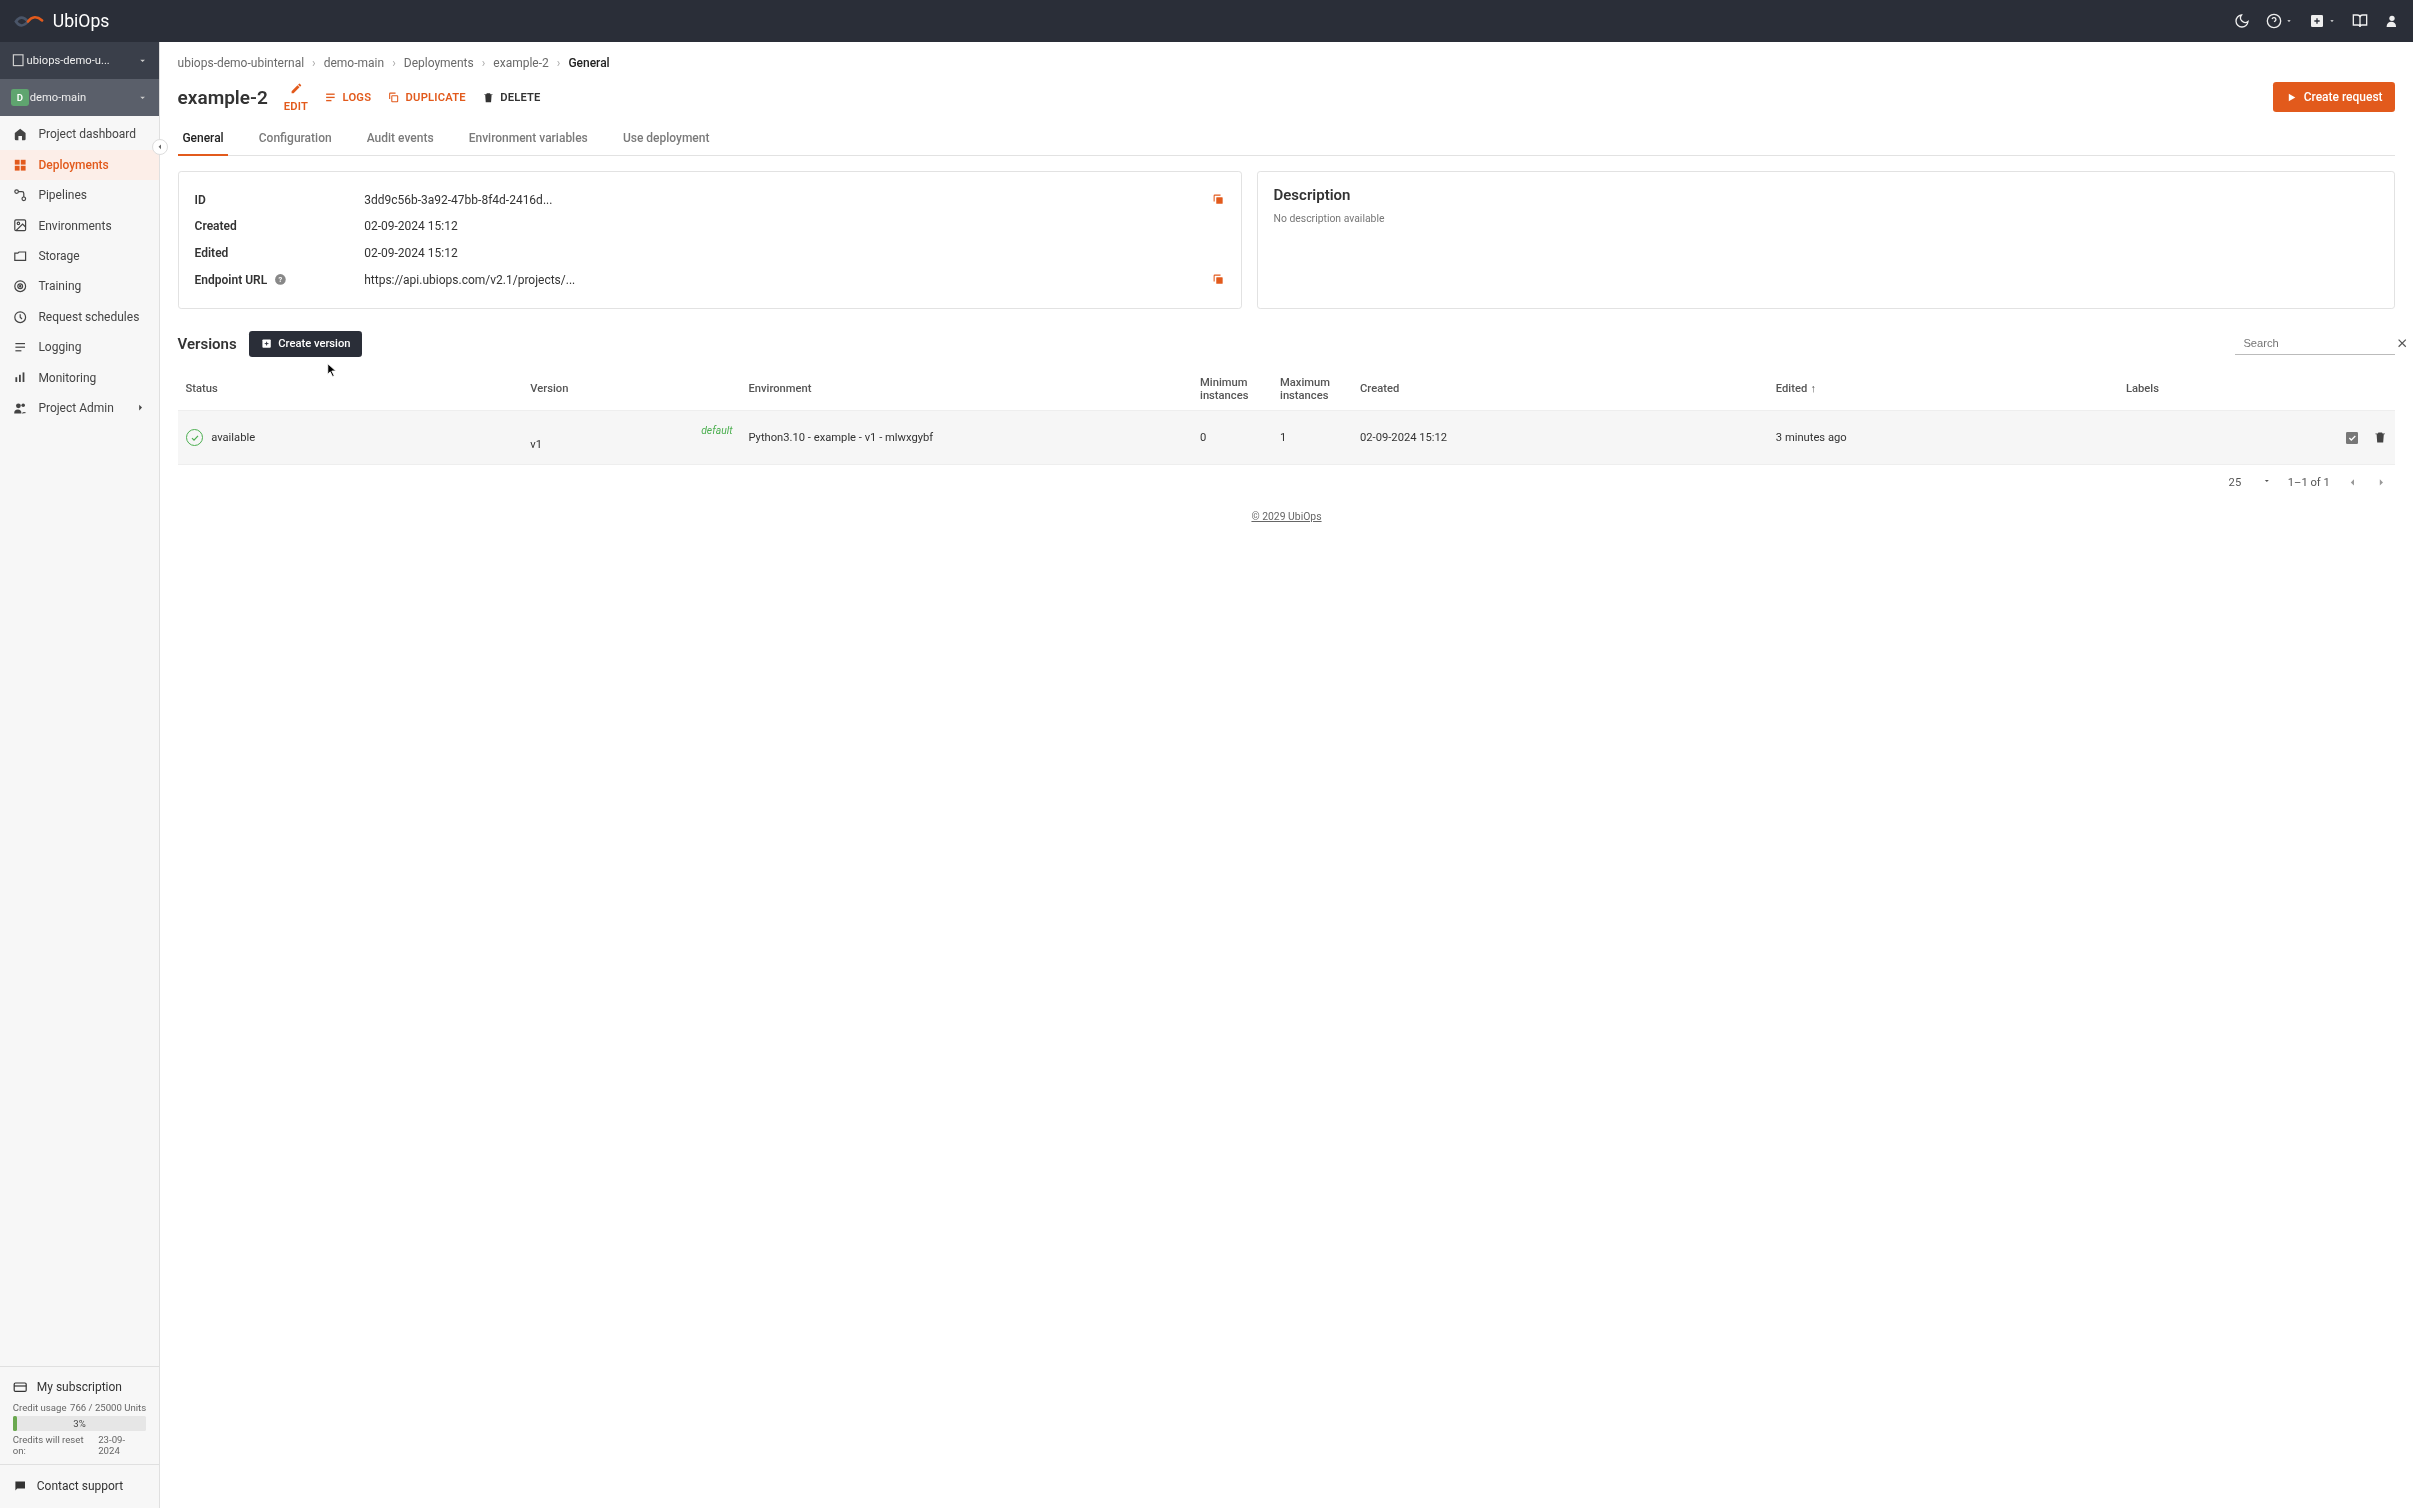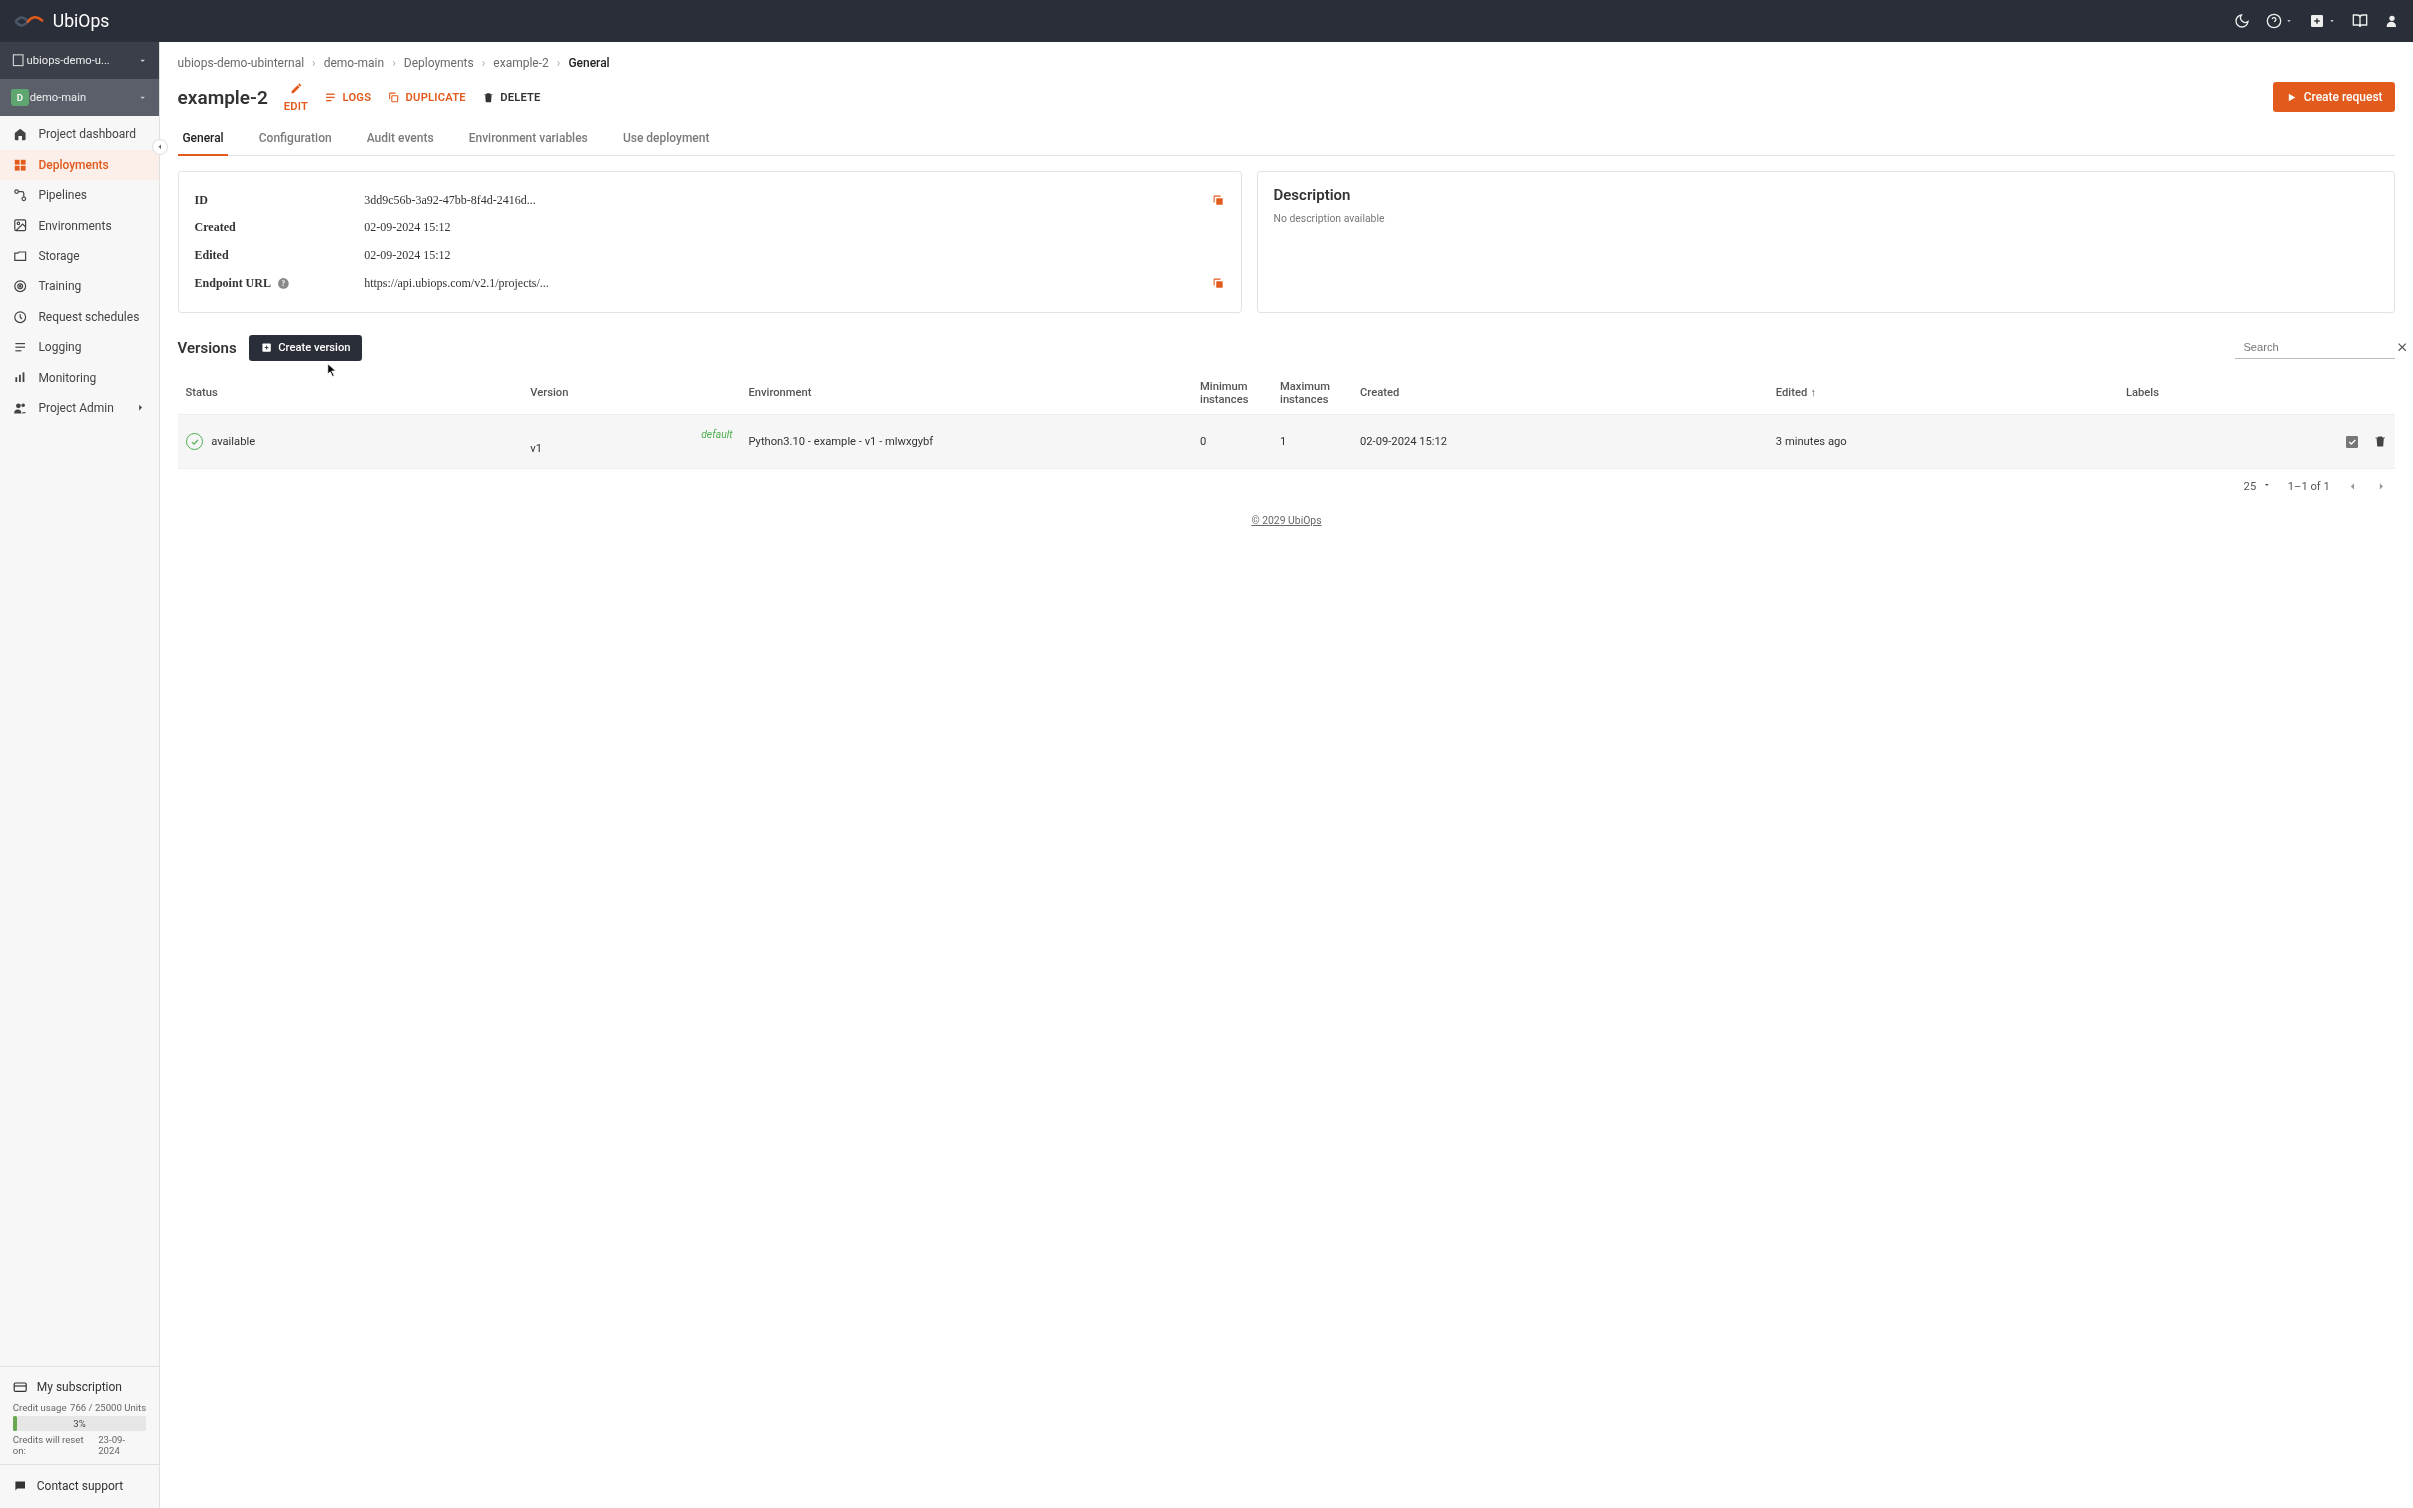--- a/index.html
+++ b/index.html
@@ -56,21 +56,21 @@
 .action-btn.delete { color: #333; }
 .spacer { flex: 1; }
 .primary-btn { background: #e25a1c; color: #fff; border-radius: 3.2px; padding: 8px 12.8px; display: flex; align-items: center; gap: 6.4px; font-weight: 500; cursor: pointer; font-size: 12px; }
 
 .tabs { display: flex; gap: 25.5px; border-bottom: 0.8px solid #e2e2e2; margin-bottom: 14.4px; }
 .tab { padding: 9.6px 4.8px; color: #7a7a7a; font-weight: 500; cursor: pointer; font-size: 12px; border-bottom: 2.4px solid transparent; margin-bottom: -0.8px; }
 .tab.active { color: #222; border-bottom-color: #e25a1c; }
 
 .cards-row { display: flex; gap: 14.4px; margin-bottom: 22.3px; }
 .card { border: 0.8px solid #e2e2e2; border-radius: 3.2px; padding: 14.4px 16px; }
-.card.details { flex: 0 0 48%; font-family: Liberation Serif, serif; }
+.card.details { flex: 0 0 48%; }
 .card.desc { flex: 1; }
 .detail-row { display: flex; align-items: center; padding: 6.4px 0; gap: 9.6px; }
 .detail-label { font-weight: 600; font-size: 12px; width: 160px; display: flex; align-items: center; gap: 6.4px; }
 .detail-value { flex: 1; color: #333; font-size: 12px; white-space: nowrap; overflow: hidden; text-overflow: ellipsis; }
 .copy-icon { color: #e25a1c; cursor: pointer; flex-shrink: 0; }
 .desc-title { font-size: 15px; font-weight: 600; margin-bottom: 8px; }
 .desc-body { color: #777; font-size: 10.4px; }
 
 .versions-header { display: flex; align-items: center; gap: 12.8px; margin-bottom: 11.2px; }
 .versions-title { font-size: 15px; font-weight: 600; }
@@ -85,21 +85,21 @@
 table.versions tbody tr { background: #f6f6f6; }
 .status-cell { display: flex; align-items: center; gap: 8px; }
 .status-ring { width: 17.6px; height: 17.6px; border: 1.6px solid #4caf50; border-radius: 50%; display: flex; align-items: center; justify-content: center; color: #4caf50; }
 .version-cell { }
 .default-tag { color: #4caf50; font-style: italic; font-size: 10.4px; margin-bottom: 1.6px; text-align: right; }
 .row-actions { display: flex; gap: 12.8px; justify-content: flex-end; align-items: center; }
 .row-icon { cursor: pointer; color: #555; }
 .sort-arrow { margin-left: 3.2px; }
 
 .pagination { display: flex; align-items: center; gap: 16px; justify-content: flex-end; padding: 11.2px 8px; color: #555; font-size: 11.2px; }
-.page-size { display: flex; align-items: flex-start; gap: 6px; cursor: pointer; }
+.page-size { display: flex; align-items: flex-start; gap: 21px; cursor: pointer; }
 .page-nav { display: flex; gap: 16px; }
 .page-nav .arrow { cursor: pointer; color: #999; }
 
 .footer { text-align: center; padding: 9.6px; color: #666; font-size: 10.4px; text-decoration: underline; cursor: pointer; }
 
 svg { display: block; }
 
 
 .cursor { position: absolute; left: 327px; top: 321px; pointer-events: none; }
 </style>

